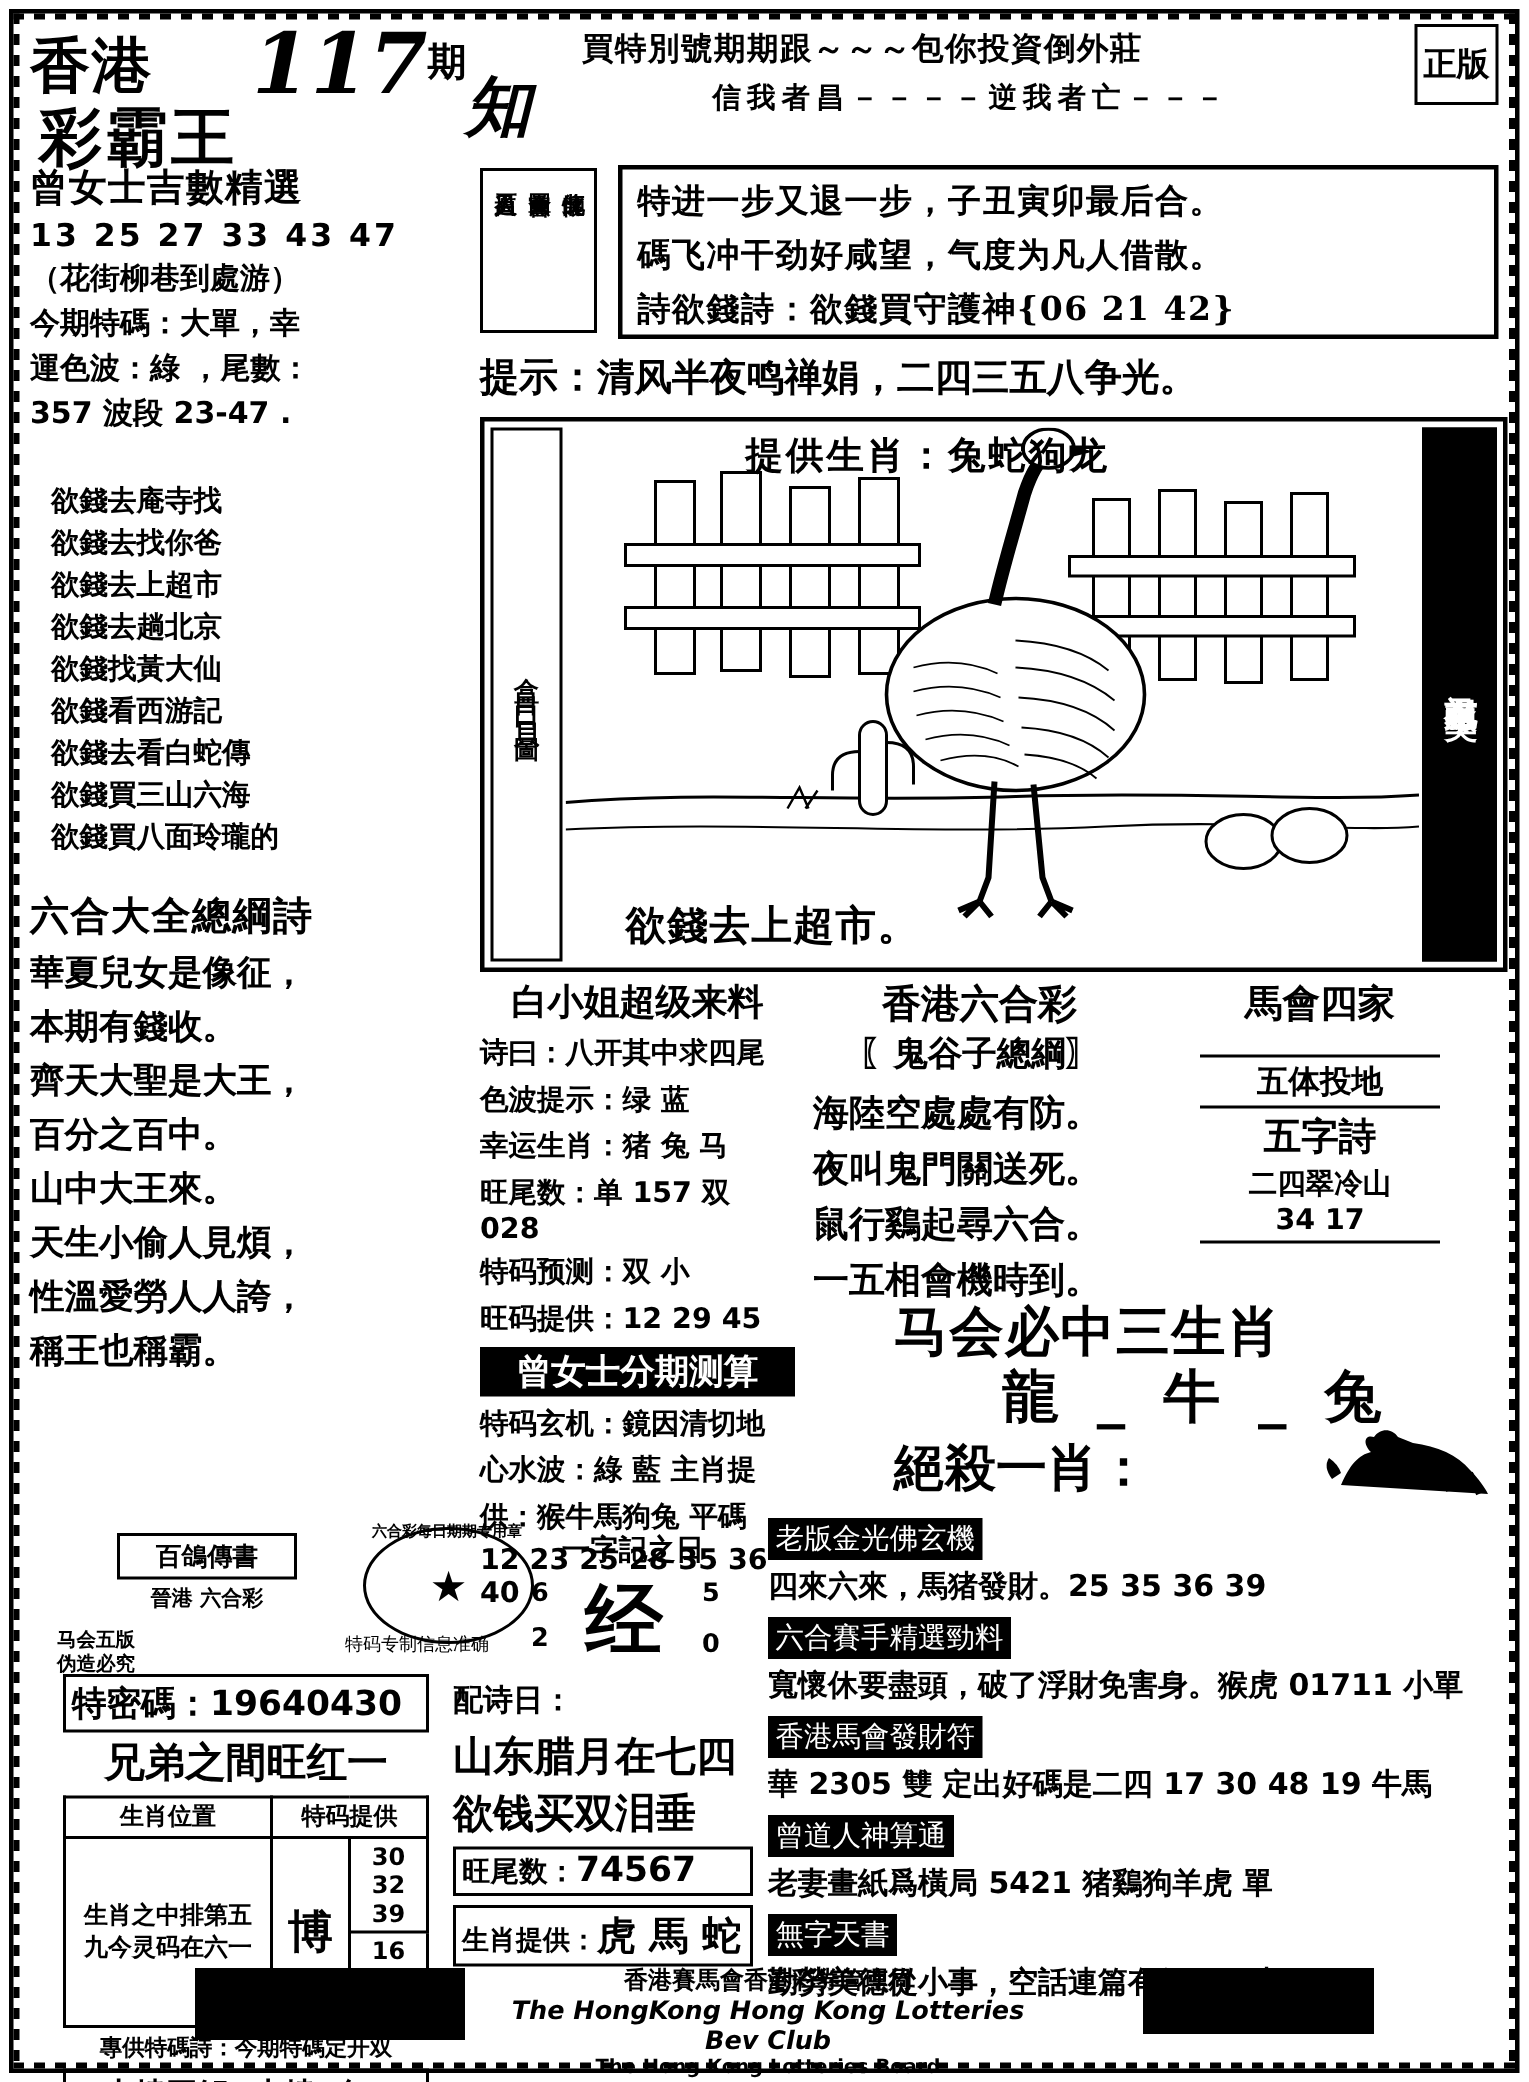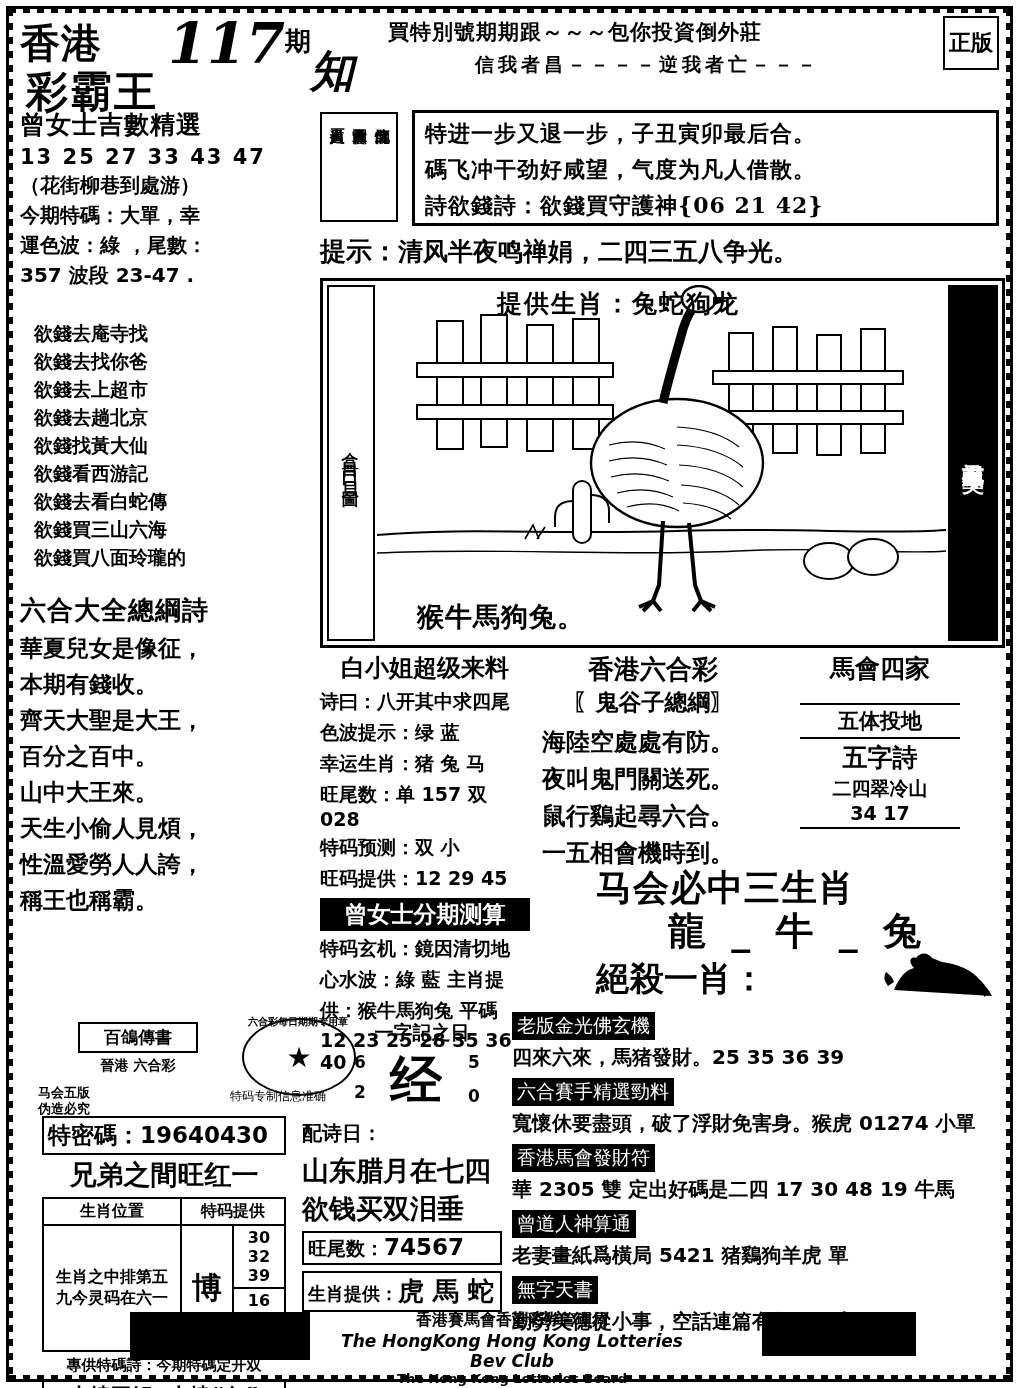--- a/index.html
+++ b/index.html
@@ -194,21 +194,21 @@
 
     <div class="picwrap">
       <div class="pic-left">
         <span>盒目口貝圖</span>
       </div>
       <div class="pic-right">
         <span>祝君中頭獎！</span>
       </div>
       <div class="pic-main">
         <div class="pic-cap-top">提供生肖：兔蛇狗龙</div>
-        <div class="pic-cap-bot">猴牛馬狗兔。</div>
+        <div class="pic-cap-bot">欲錢去上超市。</div>
         <svg class="scene" viewBox="0 0 569 352" preserveAspectRatio="none">
           <rect x="0" y="0" width="569" height="352" fill="#fff"></rect>
 
           <path d="M0 250 C 90 242, 180 250, 300 246 C 420 242, 500 250, 569 245" stroke="#000" stroke-width="2" fill="none"></path>
           <path d="M0 268 C 120 262, 240 272, 360 266 C 460 261, 520 270, 569 266" stroke="#000" stroke-width="1.4" fill="none"></path>
 
           <g stroke="#000" stroke-width="2" fill="#fff">
             <rect x="60" y="36" width="26" height="128"></rect>
             <rect x="104" y="30" width="26" height="132"></rect>
             <rect x="150" y="40" width="26" height="126"></rect>
@@ -383,21 +383,21 @@
         </div>
       </div>
 
       <div class="rightcol-bot">
         <div>
           <span class="rb-hdr">老版金光佛玄機</span>
           <div class="rb-line">四來六來，馬猪發財。25 35 36 39</div>
         </div>
         <div>
           <span class="rb-hdr">六合賽手精選勁料</span>
-          <div class="rb-line">寬懷休要盡頭，破了浮財免害身。猴虎 01274 小單</div>
+          <div class="rb-line">寬懷休要盡頭，破了浮財免害身。猴虎 01711 小單</div>
         </div>
         <div>
           <span class="rb-hdr">香港馬會發財符</span>
           <div class="rb-line">華 2305 雙 定出好碼是二四 17 30 48 19 牛馬</div>
         </div>
         <div>
           <span class="rb-hdr">曾道人神算通</span>
           <div class="rb-line">老妻畫紙爲橫局 5421 猪鷄狗羊虎 單</div>
         </div>
         <div>

